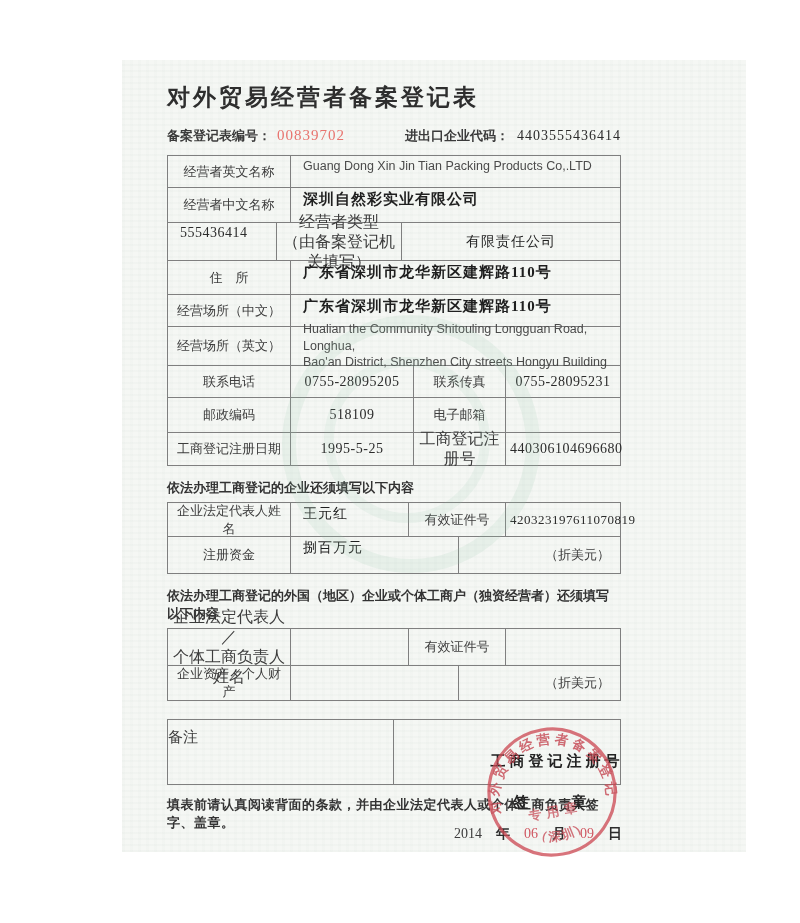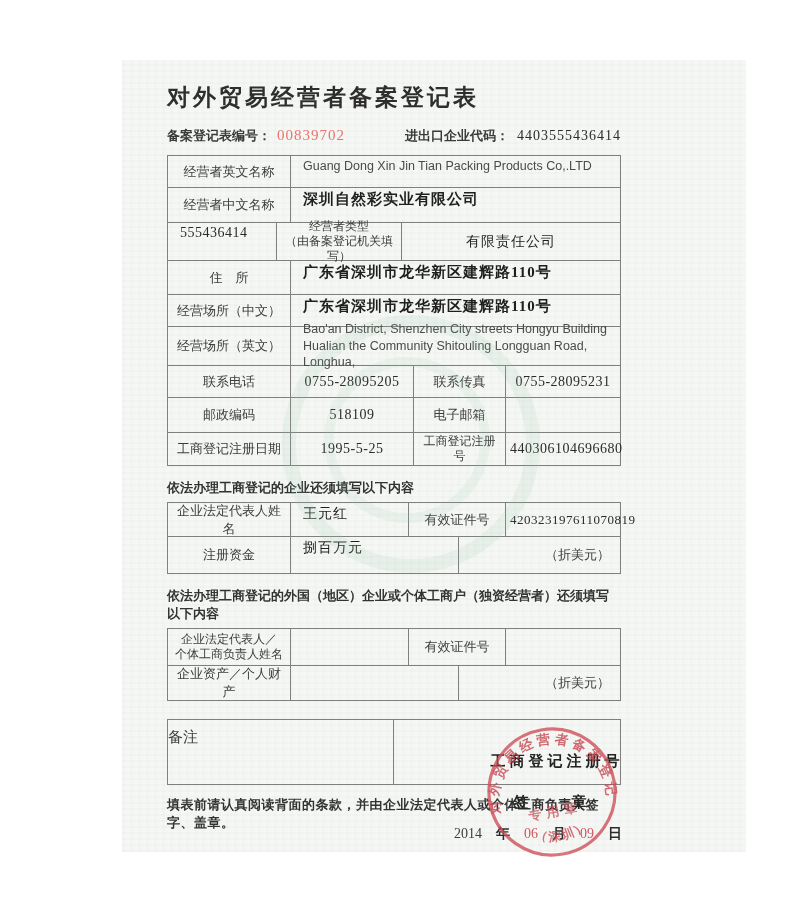--- a/index.html
+++ b/index.html
@@ -34,21 +34,21 @@
   .tbl{border:1px solid #7f7f7f;margin-top:10px;background:transparent;}
   .row{display:flex;align-items:stretch;}
   .row + .row{border-top:1px solid #7f7f7f;}
   .cell{display:flex;align-items:center;justify-content:center;box-sizing:border-box;
         font-size:13px;color:#3c3c3c;padding:2px 4px;text-align:center;flex-direction:column;}
   .cell + .cell{border-left:1px solid #7f7f7f;}
   .cell.val{justify-content:flex-start;align-items:flex-start;text-align:left;padding-left:12px;flex-direction:row;}
   .cn-val{font-family:"Liberation Serif","DejaVu Serif",serif;font-weight:bold;font-size:15px;color:#1f1f1f;letter-spacing:1px;}
   .num-val{font-family:"Liberation Serif","DejaVu Serif",serif;font-size:14px;color:#2b2b2b;letter-spacing:0.5px;}
   .en-val{font-size:12.5px;color:#4a4a4a;line-height:1.35;}
-  .small-label{font-size:12px;line-height:1.25;text-align:center;}
+  .small-label{font-size:16px;line-height:1.25;text-align:center;}
   .w122{width:122px;flex:none;} .w108{width:108px;flex:none;} .w125{width:125px;flex:none;}
   .w123{width:123px;flex:none;} .w92{width:92px;flex:none;} .w118{width:118px;flex:none;}
   .w97{width:97px;flex:none;} .w168{width:168px;flex:none;}
   .grow{flex:1;}
   .note-cell{justify-content:flex-end;align-items:center;flex-direction:row;padding-right:10px;color:#3c3c3c;}
   .section-head{margin-top:13px;font-size:13px;font-weight:bold;color:#333;}
   .remark-tbl{border:1px solid #7f7f7f;margin-top:18px;height:64px;position:relative;}
   .remark-label{position:absolute;left:0;top:8px;font-size:15px;color:#3c3c3c;}
   .remark-divider{position:absolute;left:225px;top:0;bottom:0;width:1px;background:#7f7f7f;}
   .footer-note{margin-top:11px;font-size:13px;font-weight:bold;color:#333;letter-spacing:0.5px;}
@@ -116,22 +116,22 @@
       </div>
       <div class="row" style="height:31px">
         <div class="cell w122">经营场所（中文）</div>
         <div class="cell val grow">
             <span class="cn-val">广东省深圳市龙华新区建辉路110号</span>
           </div>
       </div>
       <div class="row" style="height:38px">
         <div class="cell w122">经营场所（英文）</div>
         <div class="cell val grow" style="flex-direction:column;align-items:flex-start;justify-content:center">
+          <span class="en-val">Hualian the Community Shitouling Longguan Road, Longhua,</span>
           <span class="en-val">Bao'an District, Shenzhen City streets Hongyu Building</span>
-          <span class="en-val">Hualian the Community Shitouling Longguan Road, Longhua,</span>
         </div>
       </div>
       <div class="row" style="height:31px">
         <div class="cell w122">联系电话</div>
         <div class="cell w123">
             <span class="num-val">0755-28095205</span>
           </div>
         <div class="cell w92">联系传真</div>
         <div class="cell grow">
             <span class="num-val">0755-28095231</span>

